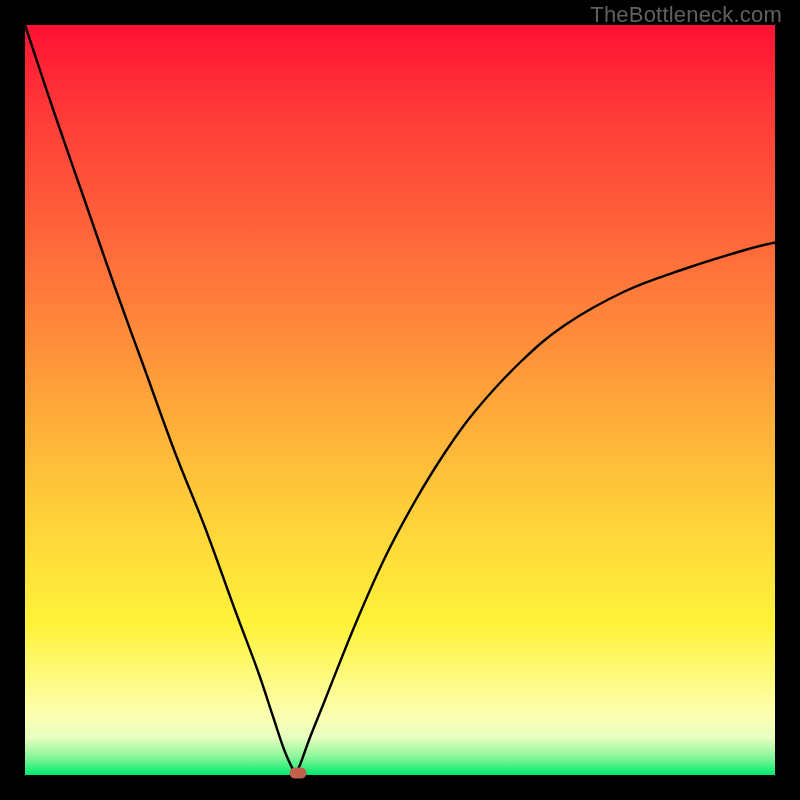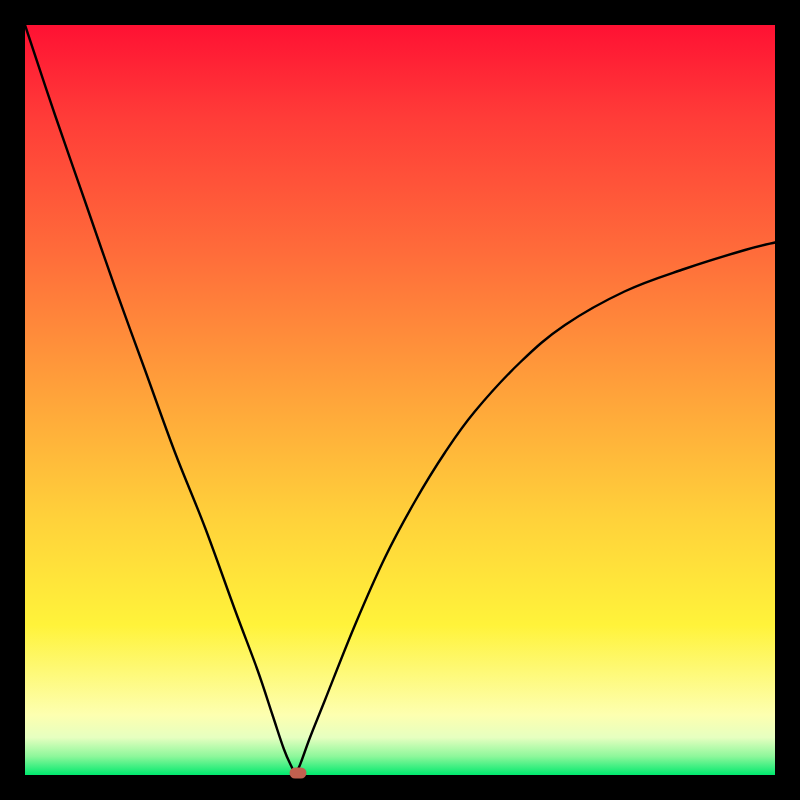--- a/index.html
+++ b/index.html
@@ -63,20 +63,21 @@
     background: #c1604f;
     border-radius: 6px;
     transform: translate(-50%, -50%);
   }
 </style>
 </head>
 <body>
 
 <div class="frame">
 
+  <div class="watermark">TheBottleneck.com</div>
 
   <div class="plot-area">
 
     <svg class="curve" viewBox="0 0 750 750" preserveAspectRatio="none">
       <path id="curve-path" fill="none" stroke="#000000" stroke-width="2.4" stroke-linecap="round" stroke-linejoin="round" d="M 0.00 0.00 C 5.40 16.20, 19.20 58.28, 30.00 90.00 C 40.80 121.72, 49.20 145.20, 60.00 176.25 C 70.80 207.30, 79.20 232.13, 90.00 262.50 C 100.80 292.88, 109.20 315.30, 120.00 345.00 C 130.80 374.70, 139.20 399.15, 150.00 427.50 C 160.80 455.85, 169.20 474.15, 180.00 502.50 C 190.80 530.85, 200.55 559.35, 210.00 585.00 C 219.45 610.65, 225.75 626.10, 232.50 645.00 C 239.25 663.90, 242.78 675.83, 247.50 690.00 C 252.22 704.17, 255.38 714.57, 258.75 723.75 C 262.13 732.93, 264.23 736.82, 266.25 741.00 C 268.27 745.18, 268.51 747.00, 270.00 747.00 C 271.49 747.00, 271.80 747.21, 274.50 741.00 C 277.20 734.79, 280.41 724.38, 285.00 712.50 C 289.59 700.62, 291.90 695.25, 300.00 675.00 C 308.10 654.75, 319.20 625.65, 330.00 600.00 C 340.80 574.35, 349.20 554.77, 360.00 532.50 C 370.80 510.23, 379.20 495.15, 390.00 476.25 C 400.80 457.35, 409.20 443.70, 420.00 427.50 C 430.80 411.30, 436.50 402.45, 450.00 386.25 C 463.50 370.05, 478.80 353.02, 495.00 337.50 C 511.20 321.97, 521.10 312.82, 540.00 300.00 C 558.90 287.18, 578.40 276.38, 600.00 266.25 C 621.60 256.13, 638.40 251.17, 660.00 243.75 C 681.60 236.32, 703.80 229.72, 720.00 225.00 C 736.20 220.28, 744.60 218.85, 750.00 217.50"></path>
     </svg>
 
     <div id="min-marker" class="minimum-marker" style="left: 273px; top: 747.75px; background: rgb(193, 96, 79);"></div>
   </div>
 

